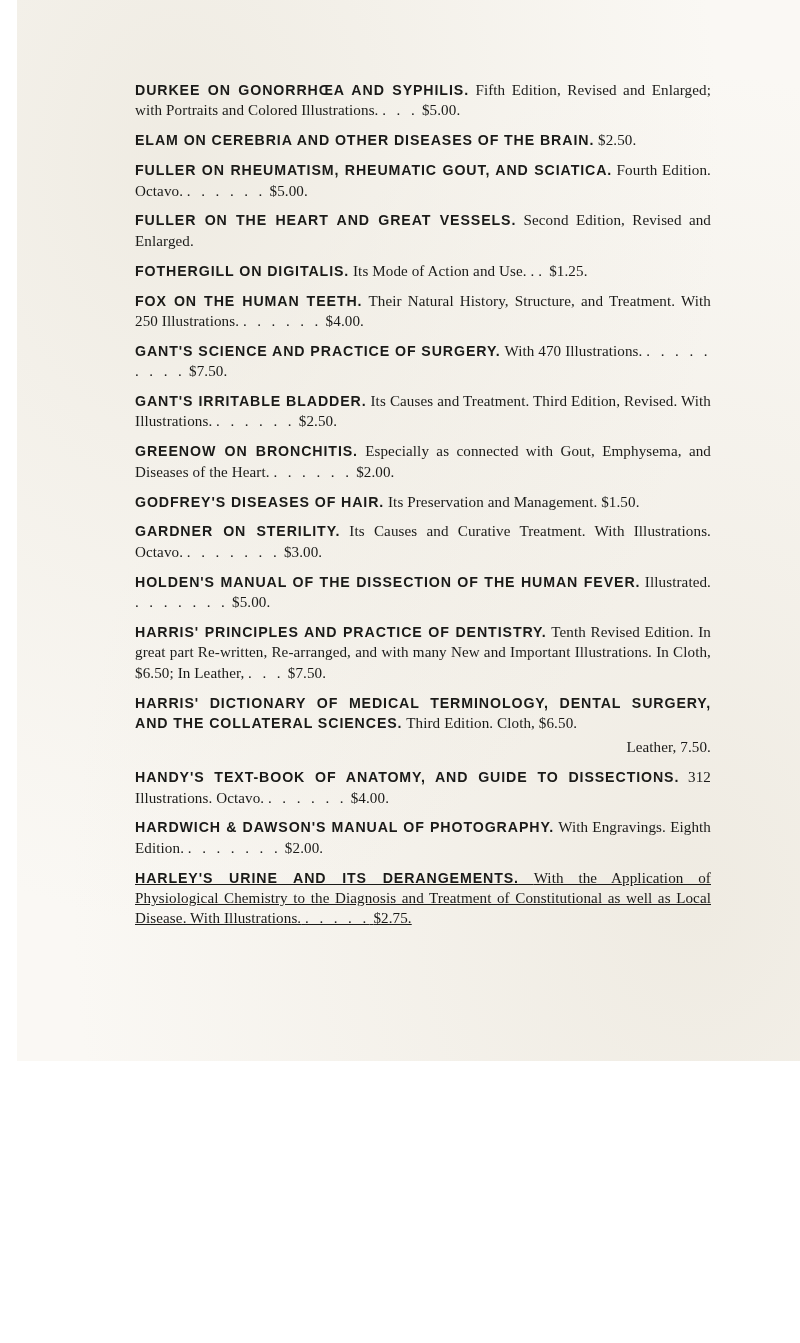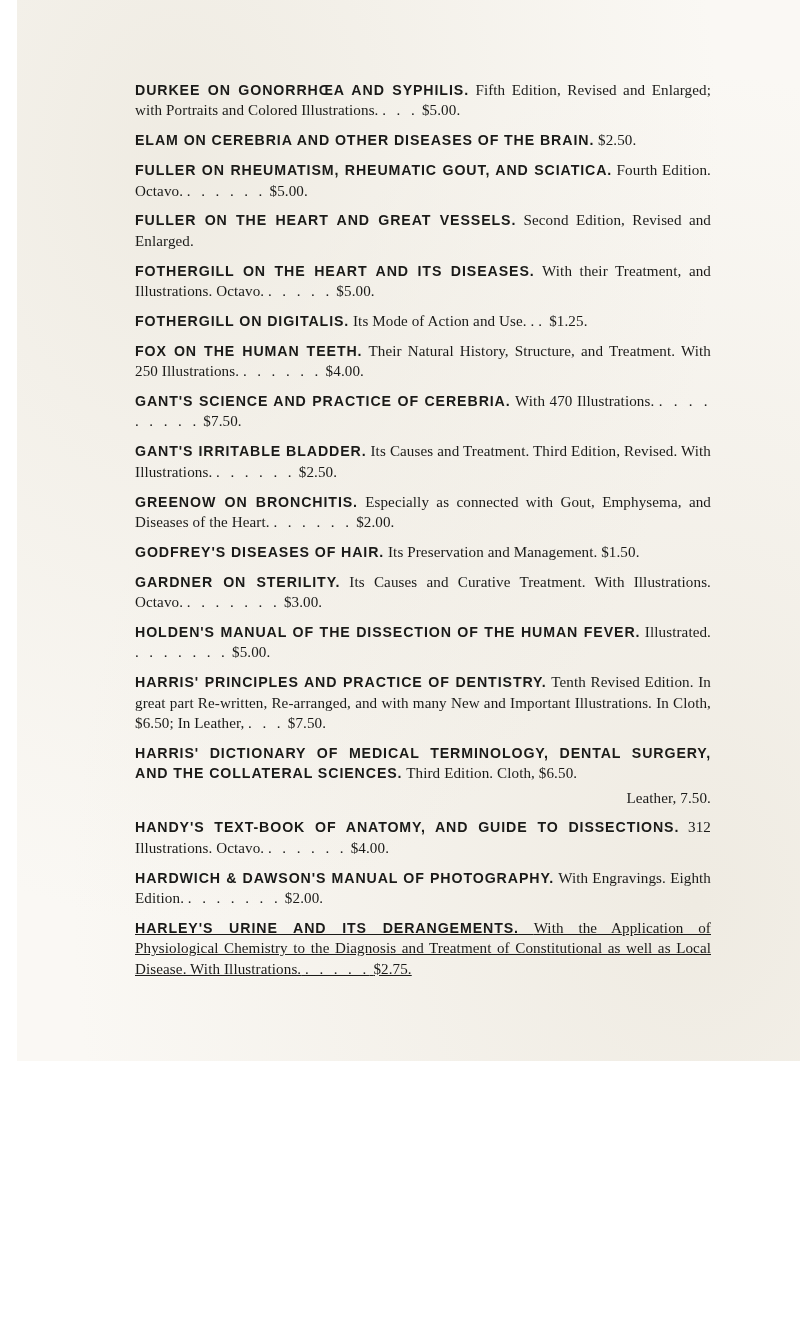--- a/index.html
+++ b/index.html
@@ -89,43 +89,37 @@
     </div>
 
     <div class="entry">
       <span class="t">FULLER ON THE HEART AND GREAT VESSELS.</span>
       <span class="d">Second Edition, Revised and Enlarged.</span>
       <span class="d dots"></span>
       <span class="d price"></span>
     </div>
 
 
-    <div class="entry">
-      <span class="t">FOTHERGILL ON THE HEART AND ITS DISEASES.</span>
-      <span class="d">With their Treatment, and Illustrations. Octavo.</span>
-      <span class="d dots">.  .  .  .  .</span>
-      <span class="d price">$5.00.</span>
-    </div>
 
     <div class="entry">
       <span class="t">FOTHERGILL ON DIGITALIS.</span>
       <span class="d">Its Mode of Action and Use. .</span>
       <span class="d dots">.</span>
       <span class="d price">$1.25.</span>
     </div>
 
     <div class="entry">
       <span class="t">FOX ON THE HUMAN TEETH.</span>
       <span class="d">Their Natural History, Structure, and Treatment. With 250 Illustrations.</span>
       <span class="d dots">.  .  .  .  .  .</span>
       <span class="d price">$4.00.</span>
     </div>
 
     <div class="entry">
-      <span class="t">GANT'S SCIENCE AND PRACTICE OF CEREBRIA.</span>
+      <span class="t">GANT'S SCIENCE AND PRACTICE OF SURGERY.</span>
       <span class="d">With 470 Illustrations.</span>
       <span class="d dots">.  .  .  .  .  .  .  .  .</span>
       <span class="d price">$7.50.</span>
     </div>
 
     <div class="entry">
       <span class="t">GANT'S IRRITABLE BLADDER.</span>
       <span class="d">Its Causes and Treatment. Third Edition, Revised. With Illustrations.</span>
       <span class="d dots">.  .  .  .  .  .</span>
       <span class="d price">$2.50.</span>

